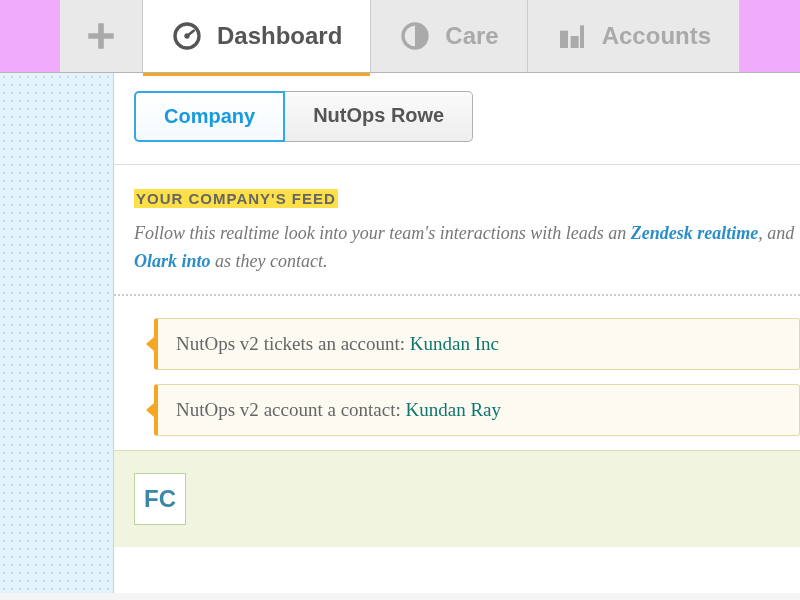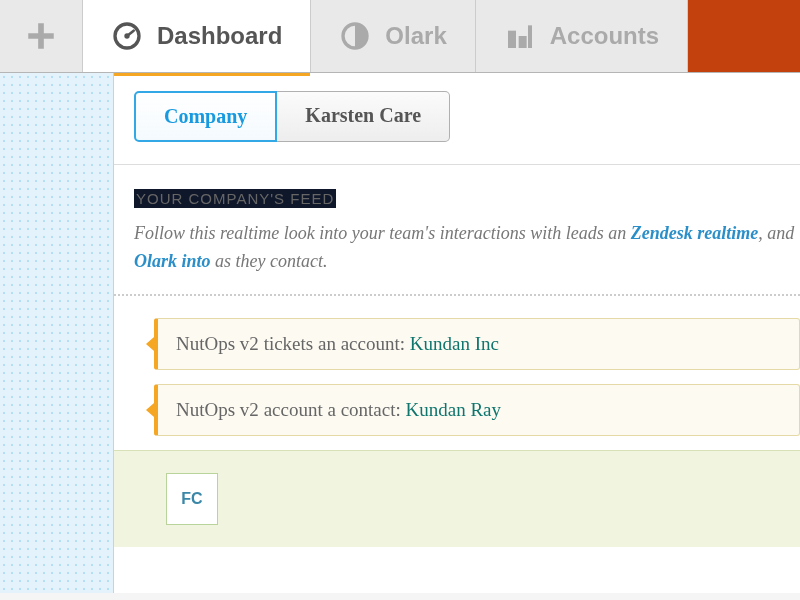--- a/index.html
+++ b/index.html
@@ -1,56 +1,56 @@
 <!DOCTYPE html>
 <html><head>
 <meta charset="utf-8">
 <style>
 * { margin: 0; padding: 0; box-sizing: border-box; }
 body { font-family: Georgia, 'Times New Roman', serif; background: #f5f5f5; width: 800px; height: 600px; overflow: hidden; }
 
-.top-nav { display: flex; background: #c2410c; border-bottom: 1.5px solid #b5b5b5; }
+.top-nav { display: flex; background: #f0abfc; border-bottom: 1.5px solid #b5b5b5; justify-content: center; }
 .nav-tab { display: flex; align-items: center; padding: 20px 28px; gap: 14px; background: #e9e9e9; border-right: 1px solid #ccc; cursor: pointer; }
 .nav-tab.add { padding: 18px 24px; background: #e9e9e9; }
 .nav-tab.active { background: #fff; position: relative; }
 .nav-tab.active::after { content: ''; position: absolute; bottom: -4px; left: 0; right: 0; height: 3px; background: #f5a623; }
 .nav-label { font-size: 24px; color: #aaa; font-family: 'Trebuchet MS', 'Lucida Grande', sans-serif; font-weight: bold; }
 .nav-tab.active .nav-label { color: #555; }
 
 .plus-icon { width: 34px; height: 34px; }
 .gauge-icon, .half-icon, .bars-icon { width: 32px; height: 32px; }
 
 .page-body { display: flex; background: #fff; }
 .left-gutter { width: 114px; background-image: radial-gradient(circle, #b3dff5 1.5px, transparent 1.5px); background-size: 8px 8px; background-color: #e4f3fb; border-right: 1px solid #d0d0d0; min-height: 520px; position: relative; }
 
 .content { flex: 1; padding: 0; }
 
 .segment { display: flex; margin: 18px 20px 0 20px; }
-.seg-btn { padding: 12px 28px; font-size: 20px; font-family: Liberation Serif, serif; font-weight: bold; background: #f5f5f5; border: 1px solid #b0b0b0; cursor: pointer; background-image: linear-gradient(180deg, rgba(255,255,255,0.6), rgba(0,0,0,0.03)); }
+.seg-btn { padding: 12px 28px; font-size: 20px; font-family: Liberation Sans, sans-serif; font-weight: bold; background: #f5f5f5; border: 1px solid #b0b0b0; cursor: pointer; background-image: linear-gradient(180deg, rgba(255,255,255,0.6), rgba(0,0,0,0.03)); }
 .seg-btn:first-child { border-radius: 5px 0 0 5px; }
 .seg-btn:last-child { border-radius: 0 5px 5px 0; border-left: none; }
 .seg-btn.active { border: 2px solid #32a8e6; color: #179ae0; background: #fff; background-image: linear-gradient(180deg, rgba(255,255,255,0.8), rgba(200,230,250,0.2)); }
 .seg-btn:not(.active) { color: #555; }
 
 .section-divider { border-top: 1px solid #ddd; margin: 22px 0 0 0; }
 
 .feed-block { padding: 24px 0 18px 20px; }
-.feed-title { font-family: 'Trebuchet MS', sans-serif; font-weight: normal; letter-spacing: 1px; font-size: 15px; color: #666; text-transform: uppercase; background: #0f172a; display: inline-block; padding: 1px 2px; }
+.feed-title { font-family: 'Trebuchet MS', sans-serif; font-weight: bold; letter-spacing: 1px; font-size: 15px; color: #666; text-transform: uppercase; background: #fde047; display: inline-block; padding: 1px 2px; }
 .feed-desc { margin-top: 12px; font-size: 18px; line-height: 1.55; color: #777; font-style: italic; max-width: 700px; }
 .feed-desc .hl { color: #2a8fc9; font-weight: bold; }
 
 .dotted-sep { border-top: 2px dotted #ccc; margin: 0 0 0 0; }
 
 .feed-items { padding: 22px 0 0 40px; }
 .feed-item { position: relative; background: #fdfaf2; border: 1px solid #e6d9a8; border-radius: 3px; border-left: 4px solid #f5a623; padding: 14px 18px; margin-bottom: 14px; font-size: 19px; color: #666; }
 .feed-item::before { content: ''; position: absolute; left: -12px; top: 50%; transform: translateY(-50%); width: 0; height: 0; border-top: 7px solid transparent; border-bottom: 7px solid transparent; border-right: 8px solid #f5a623; }
 .feed-item .link { color: #0f766e; }
 
 .feed-comment { display: flex; align-items: center; gap: 20px; padding: 16px 0 0 10px; background: #f1f5e0; border-top: 1px solid #d8e0b8; margin-top: 4px; padding: 22px 20px; margin-left: -40px; }
-.avatar { width: 52px; height: 52px; background: #fff; border: 1px solid #b8d49a; display: flex; align-items: center; justify-content: center; font-family: 'Trebuchet MS', sans-serif; font-weight: bold; font-size: 16px; color: #3a87a8; margin-left: 32px; }
+.avatar { width: 52px; height: 52px; background: #fff; border: 1px solid #b8d49a; display: flex; align-items: center; justify-content: center; font-family: 'Trebuchet MS', sans-serif; font-weight: bold; font-size: 24px; color: #3a87a8; }
 .comment-text { font-size: 21px; color: #888; }
 .comment-text .company { color: #2d7fa5; font-family: 'Trebuchet MS', sans-serif; font-weight: bold; }
 </style>
 </head>
 <body>
 
 <div class="top-nav">
   <div class="nav-tab add">
     <svg class="plus-icon" viewBox="0 0 24 24">
         <path fill="#aaa" d="M10 3h4v7h7v4h-7v7h-4v-7H3v-4h7z"></path>
@@ -62,40 +62,40 @@
         <circle cx="12" cy="12" r="2" fill="#555"></circle>
         <line x1="12" y1="12" x2="17" y2="8" stroke="#555" stroke-width="2" stroke-linecap="round"></line>
       </svg>
     <span class="nav-label">Dashboard</span>
   </div>
   <div class="nav-tab">
     <svg class="half-icon" viewBox="0 0 24 24">
         <circle cx="12" cy="12" r="9" fill="none" stroke="#aaa" stroke-width="2.5"></circle>
         <path fill="#aaa" d="M12 3 A9 9 0 0 1 12 21 Z"></path>
       </svg>
-    <span class="nav-label">Olark</span>
+    <span class="nav-label">Care</span>
   </div>
   <div class="nav-tab">
     <svg class="bars-icon" viewBox="0 0 24 24">
         <rect x="3" y="8" width="6" height="13" fill="#aaa"></rect>
         <rect x="11" y="12" width="6" height="9" fill="#aaa"></rect>
         <rect x="18" y="4" width="3" height="17" fill="#aaa"></rect>
       </svg>
     <span class="nav-label">Accounts</span>
   </div>
 </div>
 
 <div class="page-body">
   <div class="left-gutter">
   </div>
   <div class="content">
 
     <div class="segment">
       <div class="seg-btn active">Company</div>
-      <div class="seg-btn">Karsten Care</div>
+      <div class="seg-btn">NutOps Rowe</div>
     </div>
 
     <div class="section-divider"></div>
 
     <div class="feed-block">
       <div class="feed-title">YOUR COMPANY'S FEED</div>
       <p class="feed-desc">
         <span>Follow this realtime look into your team's interactions with leads an</span>
         <span class="hl">Zendesk realtime</span><span>, and </span><span class="hl">Olark into</span><span> as they contact.</span>
       </p>

